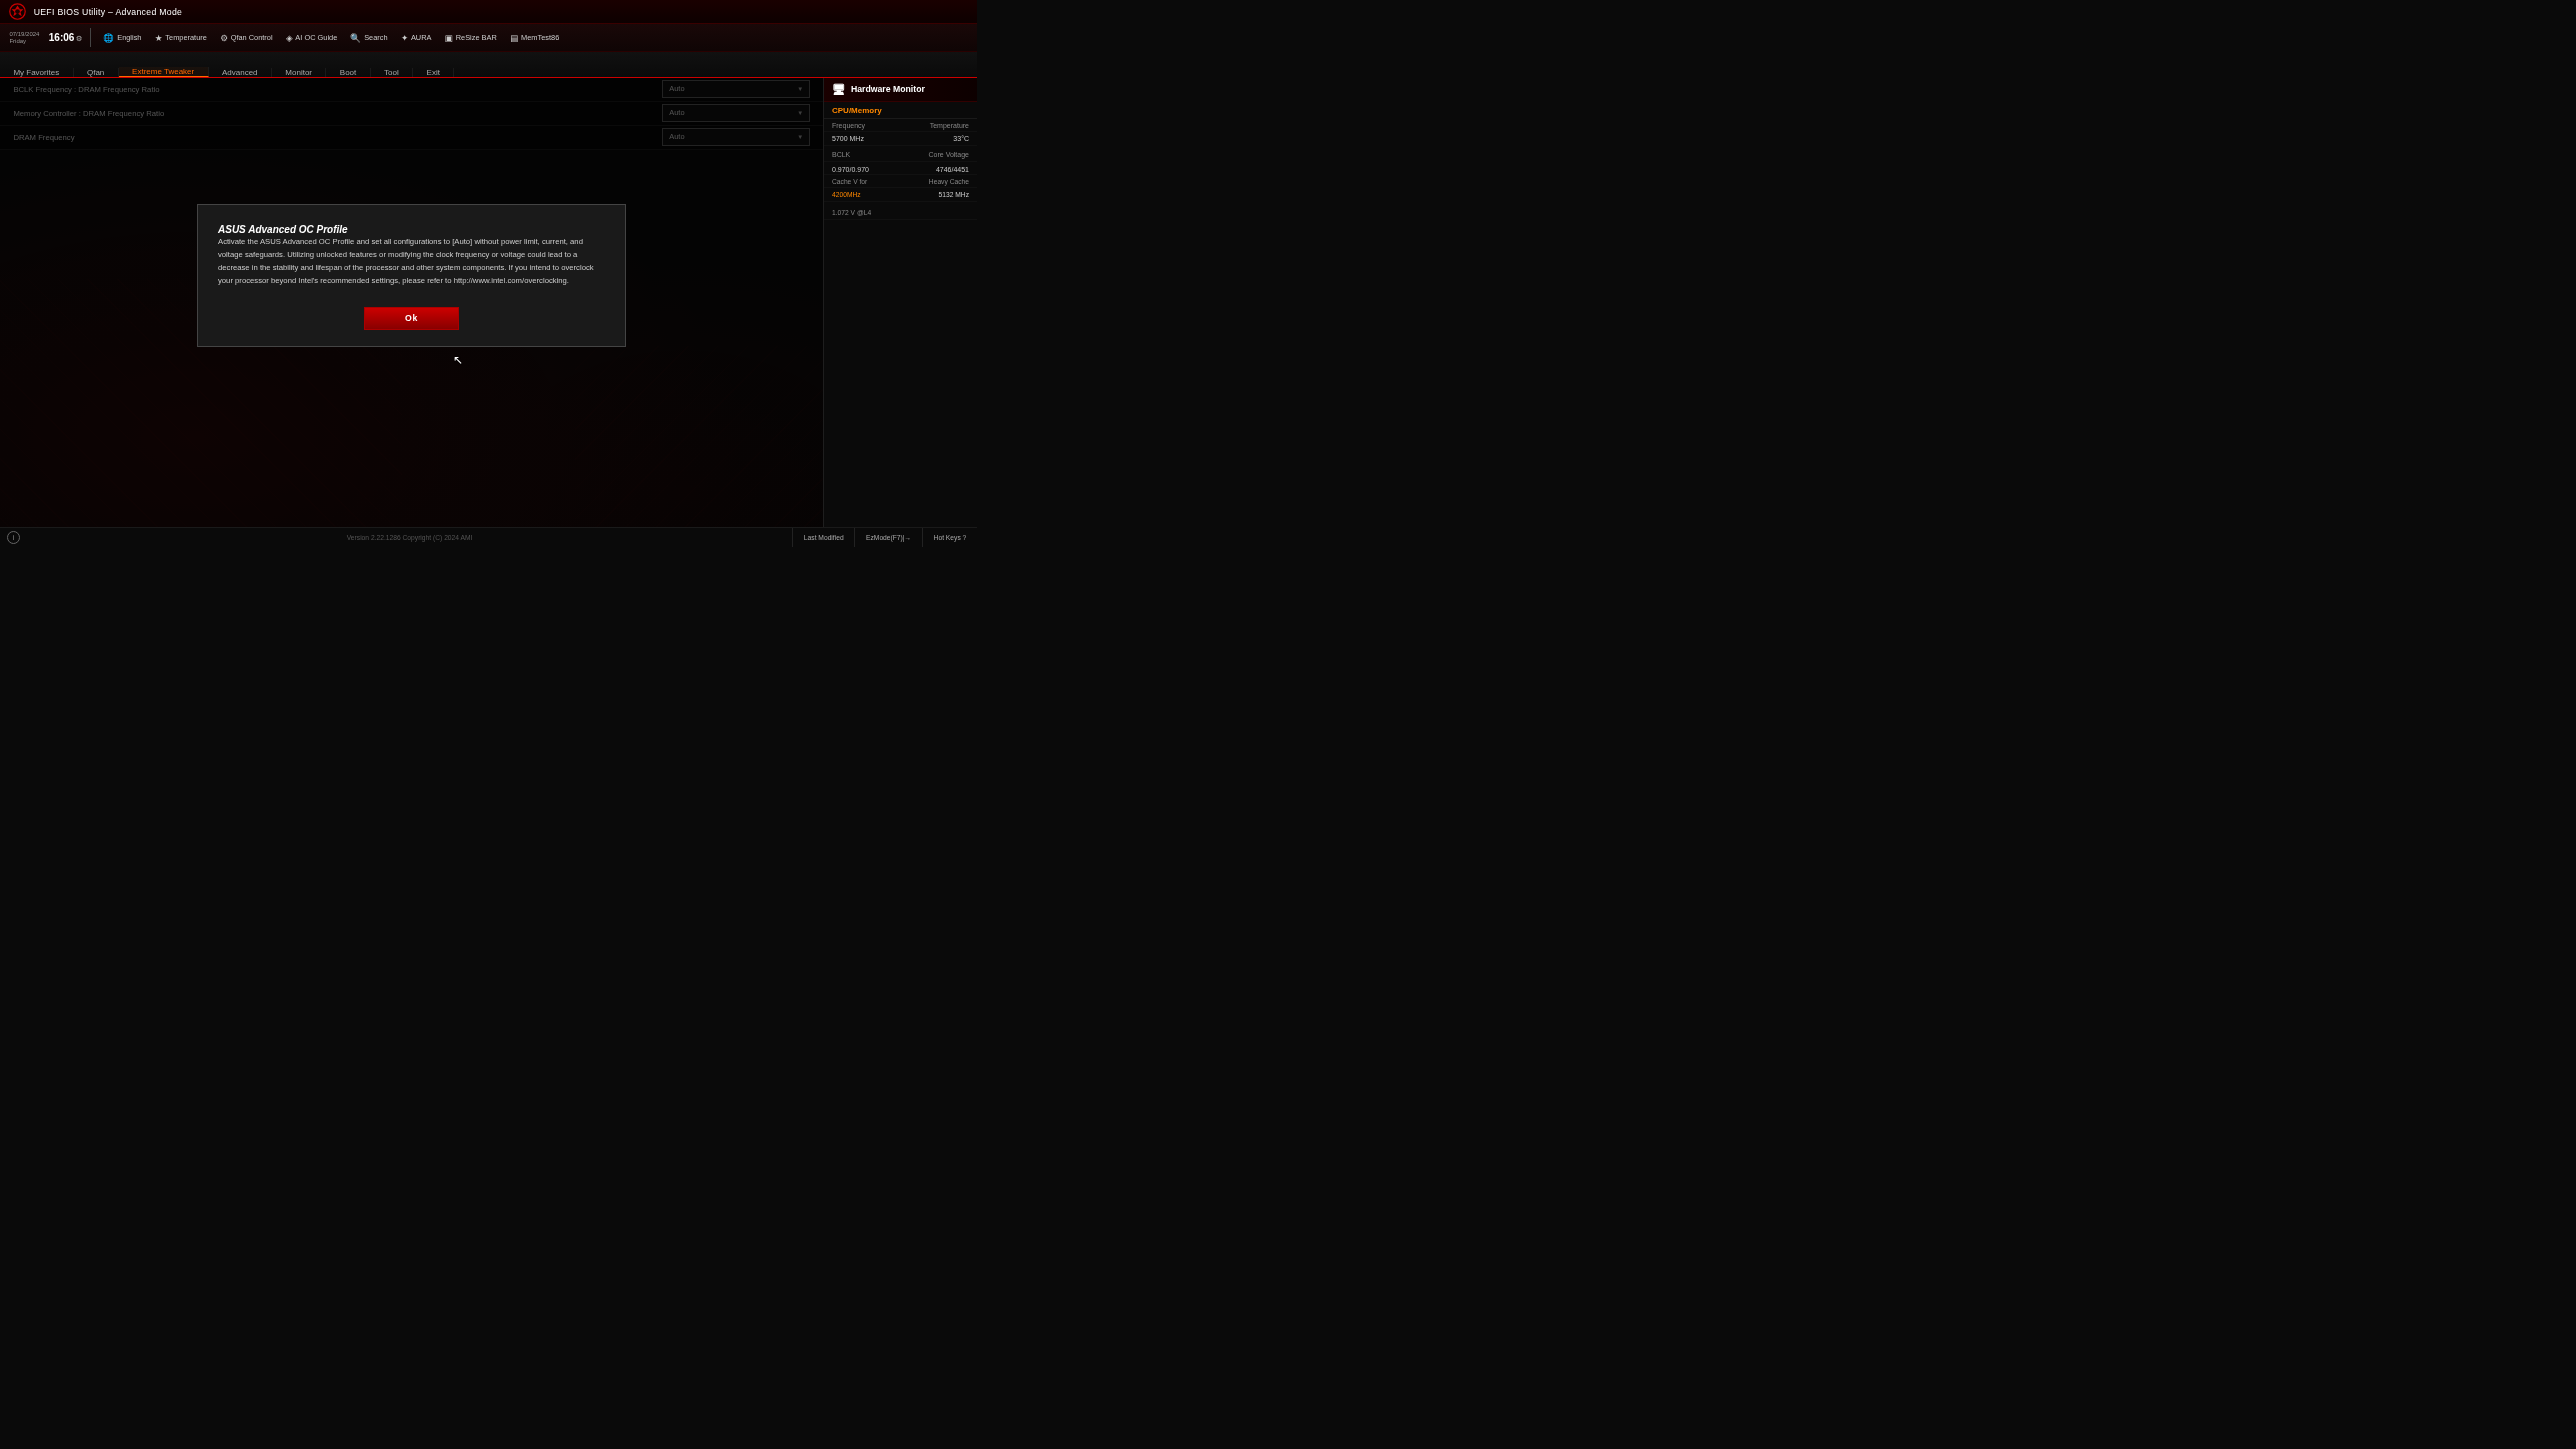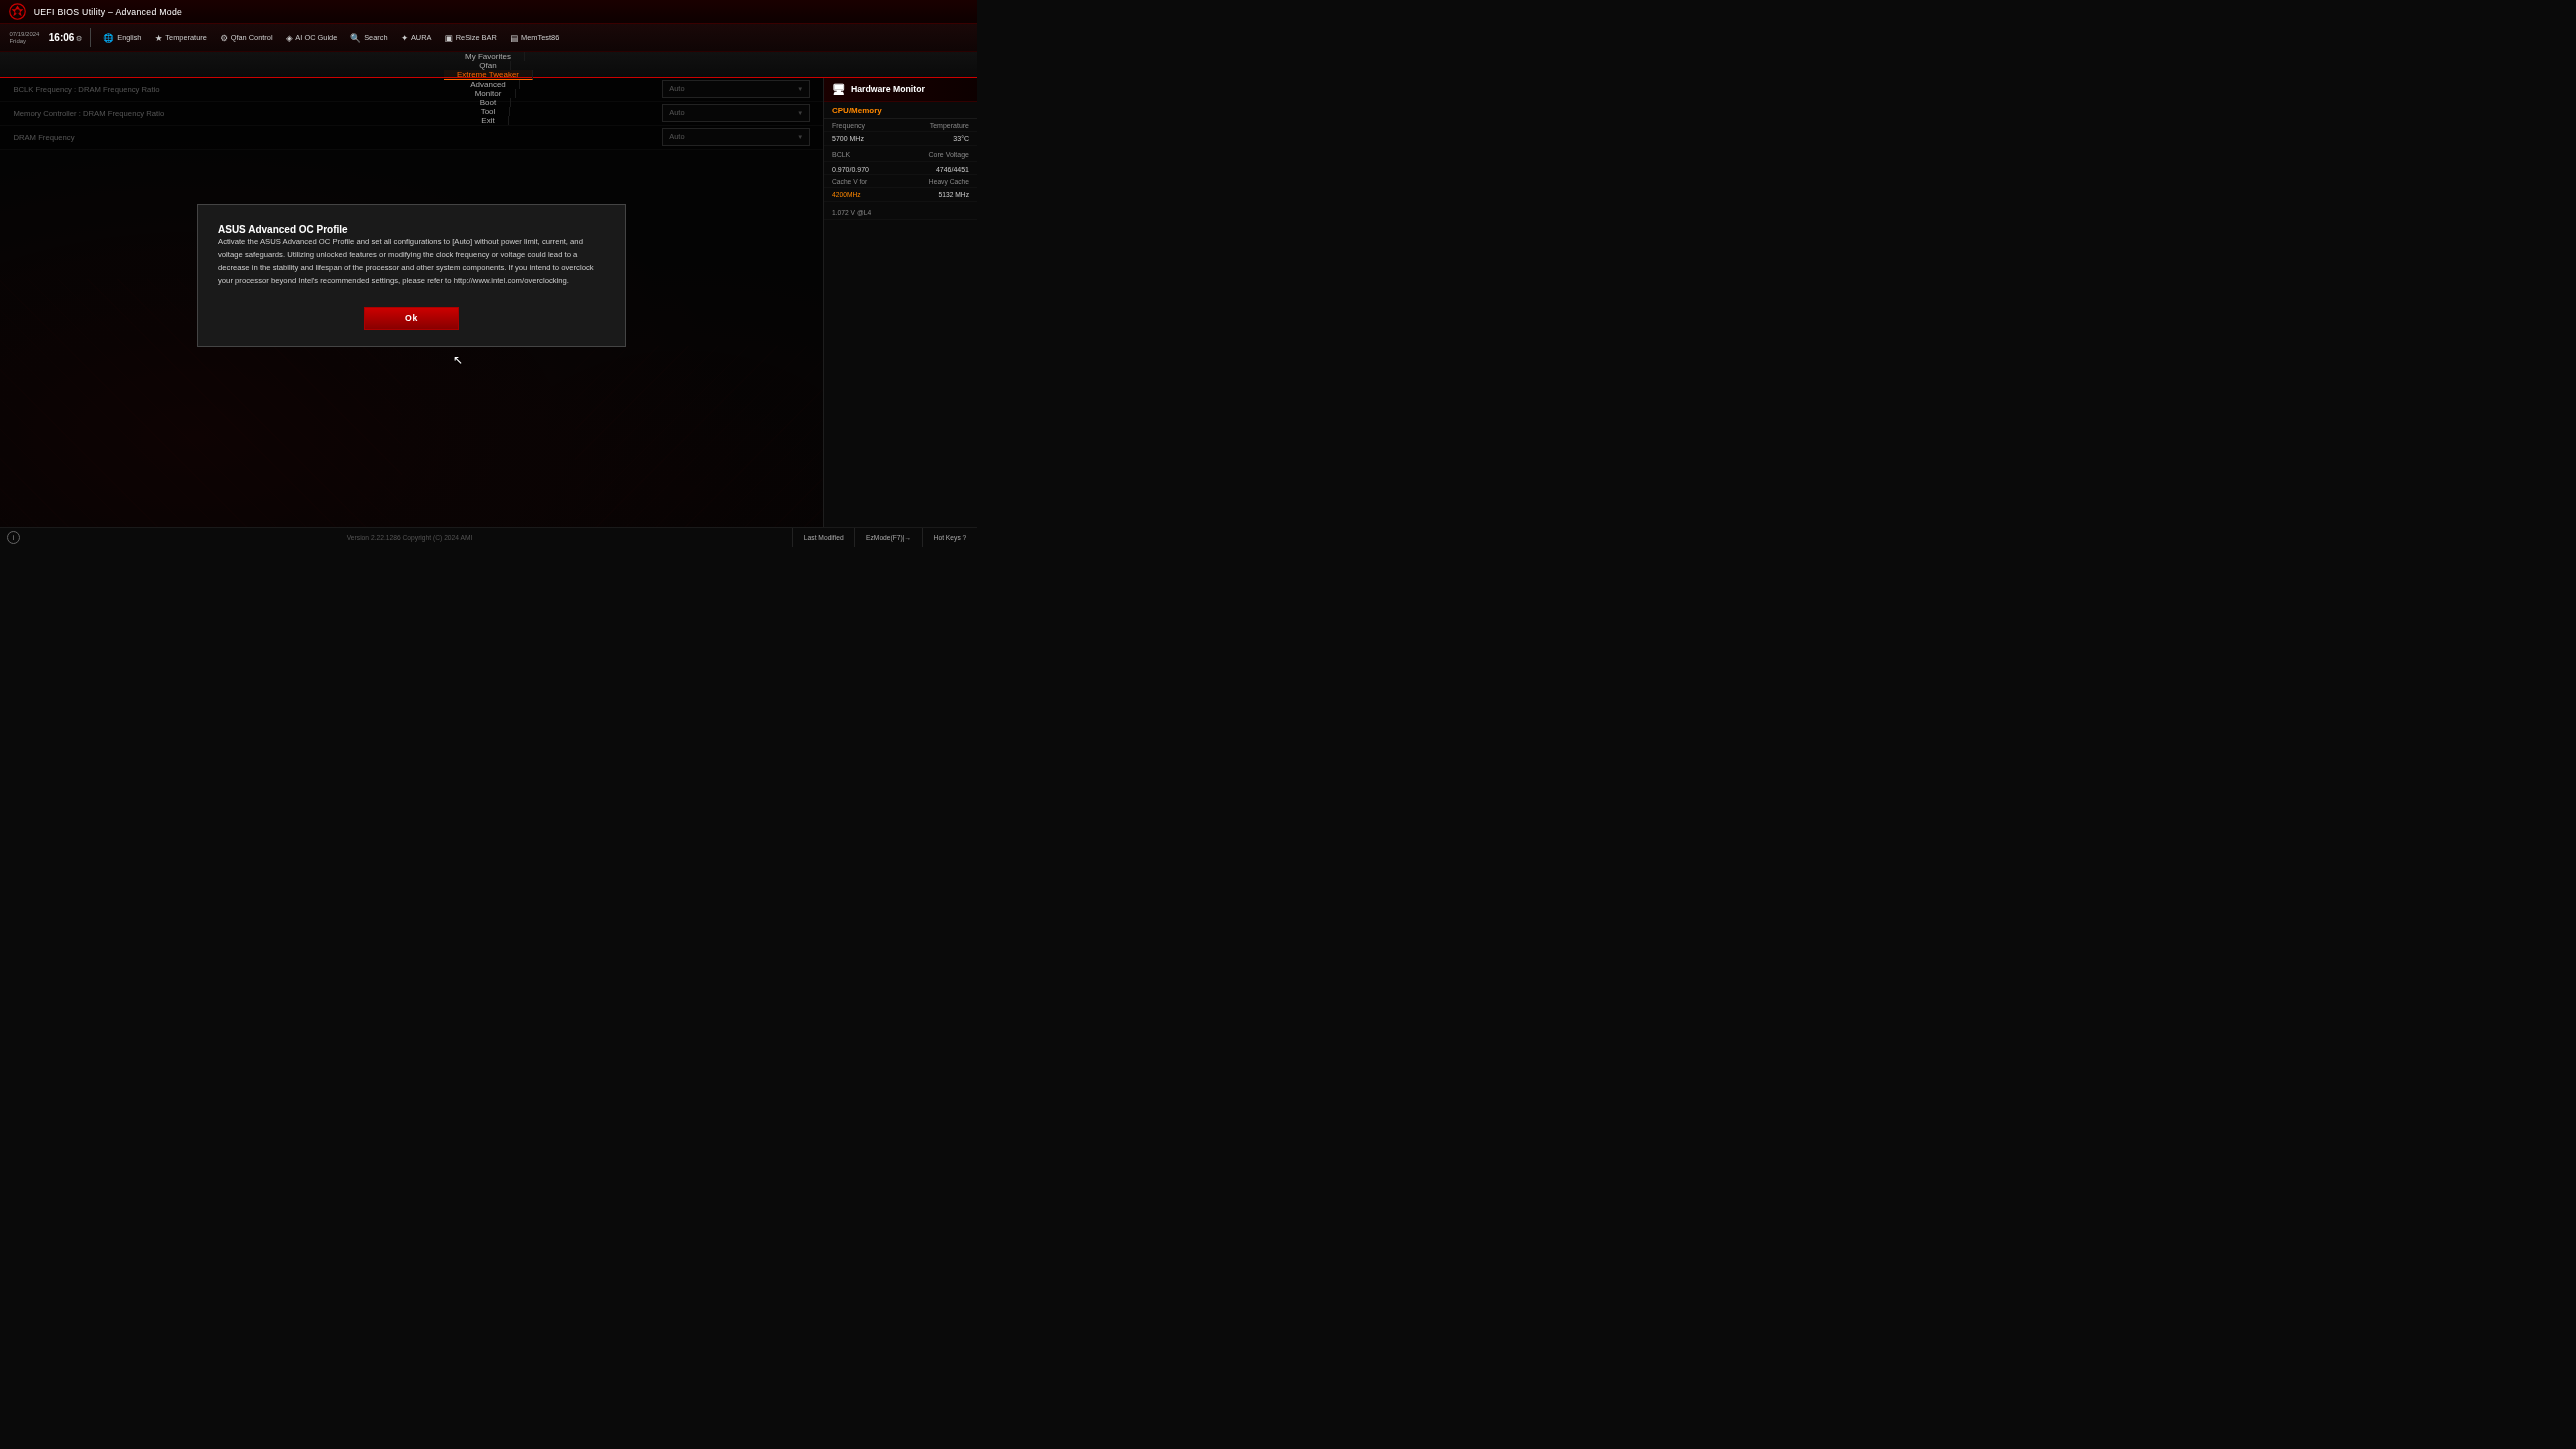--- a/index.html
+++ b/index.html
@@ -153,23 +153,22 @@
       font-size: 8.7px;
     }
 
     
     .navbar {
       position: relative;
       z-index: 10;
       background: linear-gradient(180deg, #111111 0%, #0a0a0a 100%);
       height: 25.5px;
       display: flex;
-      align-items: center;
+      align-items: flex-end;
       border-bottom: 1.3px solid #cc0000;
-      flex-direction: column;
     }
 
     .nav-item {
       display: flex;
       align-items: center;
       padding: 0 13.4px;
       font-size: 8px;
       color: #aaaaaa;
       cursor: pointer;
       border-right: 0.7px solid #1a1a1a;
@@ -311,20 +310,21 @@
       width: 90%;
       position: relative;
       top: -27px;
     }
 
     .modal-title {
       font-size: 10px;
       font-weight: bold;
       color: #ffffff;
       margin-bottom: 0;
+      font-style: italic;
     }
 
     .modal-body {
       font-size: 7.7px;
       color: #cccccc;
       line-height: 1.7;
       margin-bottom: 20px;
     }
 
     .modal-footer {

